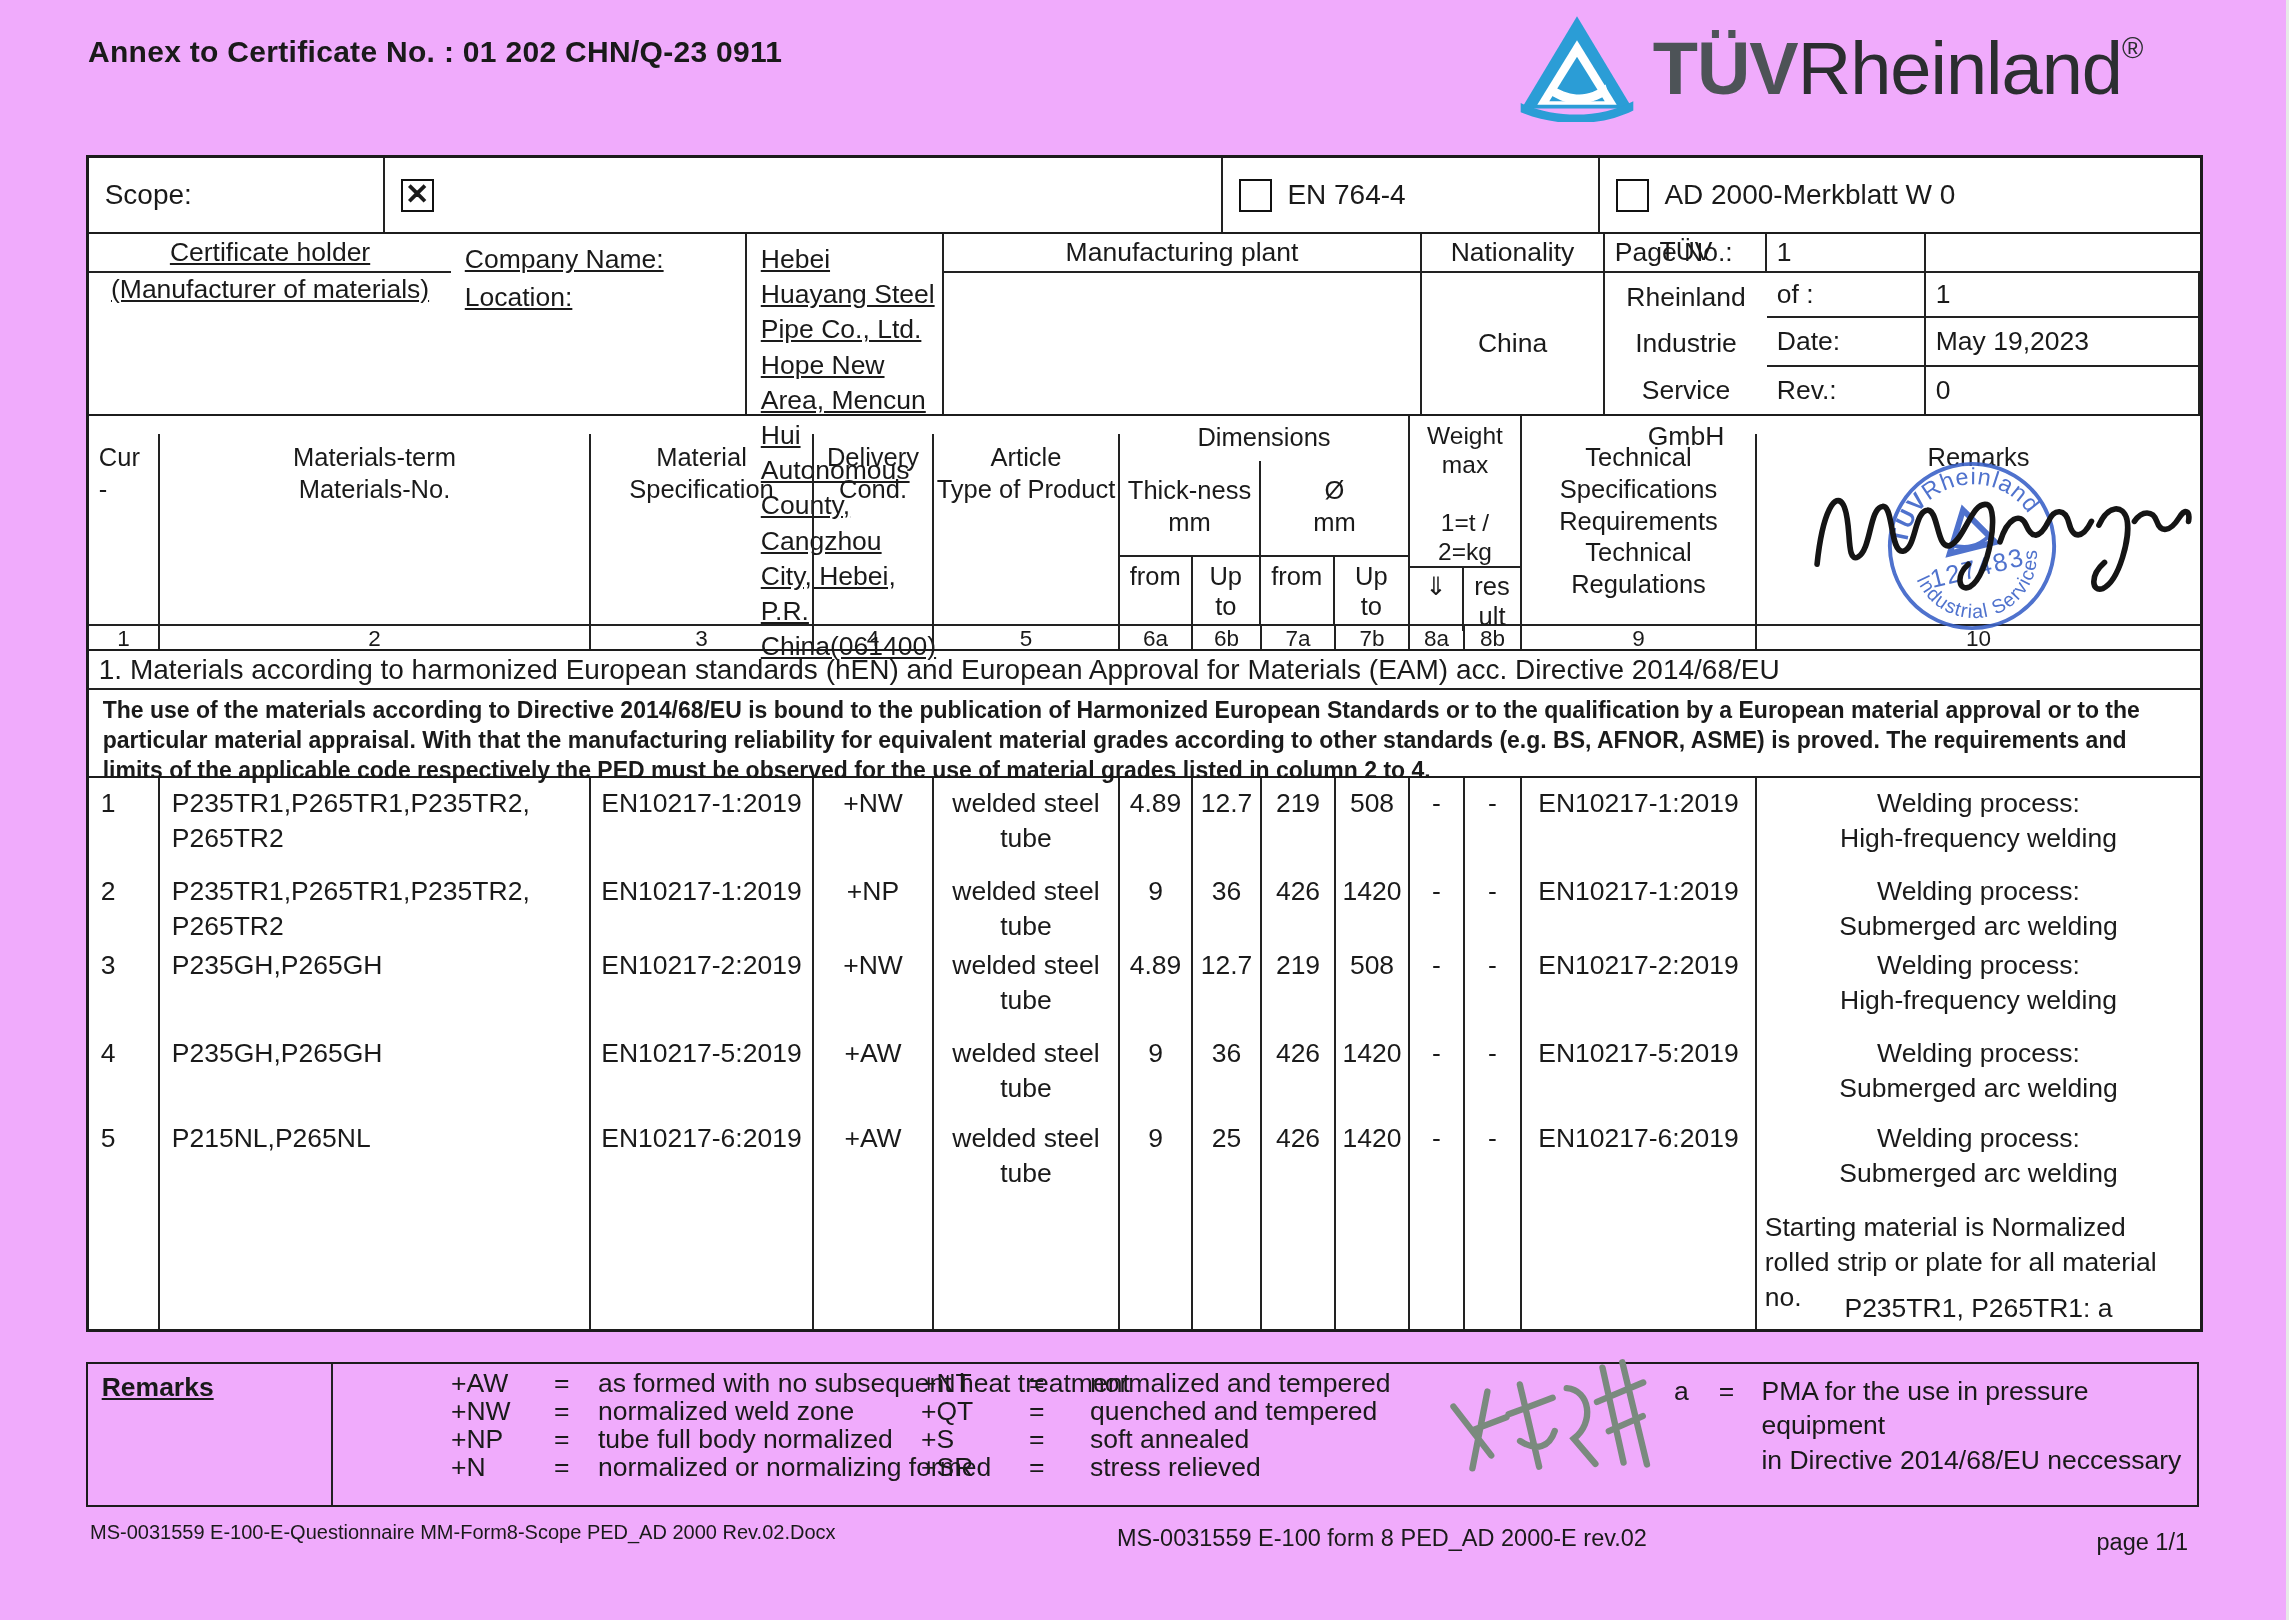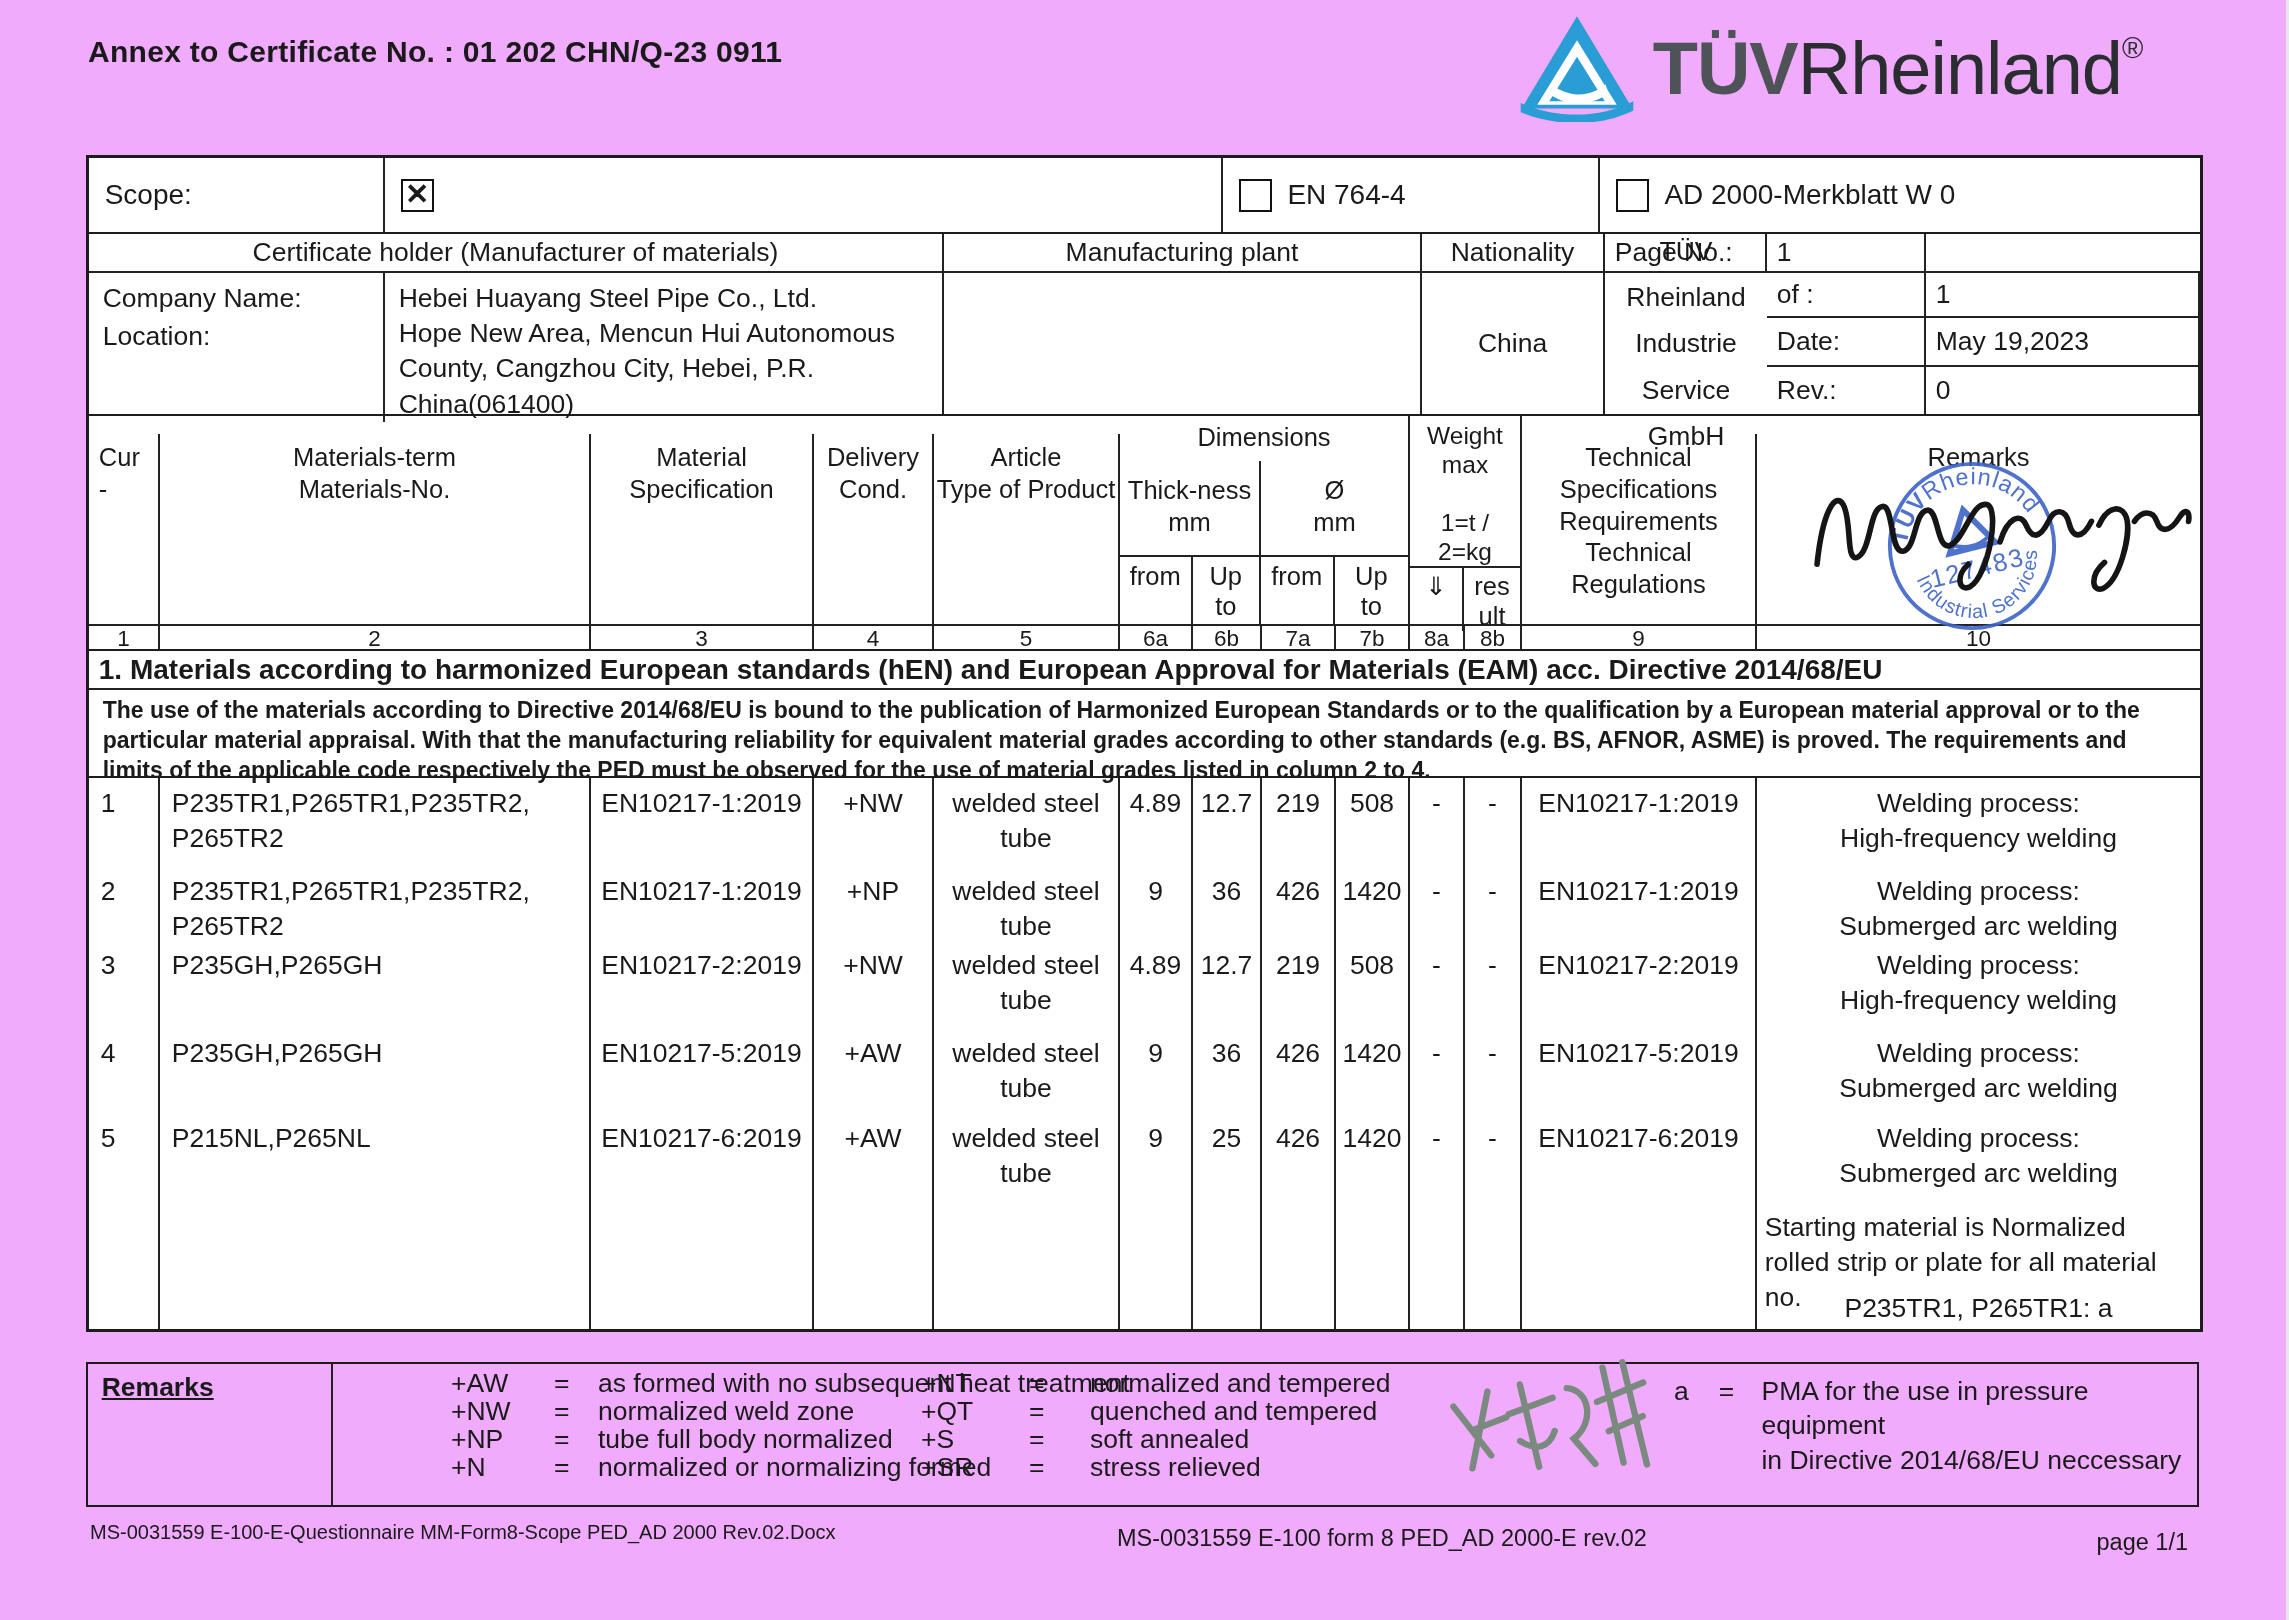--- a/index.html
+++ b/index.html
@@ -33,21 +33,21 @@
   .sc1 { width:296px; border-right:2px solid #222; }
   .sc2 { width:838px; border-right:2px solid #222; }
   .sc3 { width:377px; border-right:2.9px solid #222; }
   .sc4 { flex:1; }
   .checkbox { width:33px; height:33px; border:2.9px solid #111; margin-right:15.7px; position:relative; flex:0 0 auto; }
   .checkbox[data-checked="true"]::after { content:"✕"; position:absolute; left:50%; top:50%; transform:translate(-50%,-52%); font-size:29px; font-weight:bold; }
 
   
   .cert { display:flex; height:182px; border-bottom:2.9px solid #1c1c1c; font-size:26.5px; }
   .cert-head { height:39px; border-bottom:2px solid #222; text-align:center; line-height:37px; }
-  .certL { width:855px; border-right:2px solid #222; display:flex; flex-direction:column; }
+  .certL { width:855px; border-right:2px solid #222; display:flex; flex-direction:row;text-decoration:underline; }
   .certL-body { flex:1; display:flex; }
   .certL-labels { width:296px; border-right:2px solid #222; padding:7.8px 0 0 13.7px; line-height:1.35; }
   .certL-labels div { margin-bottom:2px; }
   .certL-values { flex:1; padding:7.8px 5.9px 0 13.7px; line-height:1.33; }
   .certM { width:478px; border-right:2px solid #222; display:flex; flex-direction:column; }
   .certN { width:183px; border-right:2px solid #222; display:flex; flex-direction:column; }
   .cert-center { flex:1; display:flex; align-items:center; justify-content:center; text-align:center; }
   .certR { flex:1; display:grid; grid-template-columns:162px 159px 1fr; grid-template-rows:39px 45px 49px 1fr; }
   .certR .cell { padding:3.9px 9.8px; display:flex; align-items:center; }
   .certR .lab { border-right:2px solid #222; }
@@ -77,21 +77,21 @@
 
   
   .stamp { position:absolute; left:127px; top:23.5px; width:176px; height:176px; transform:rotate(-14deg); opacity:.9; }
   .sig1 { position:absolute; left:47px; top:25.5px; width:392px; height:147px; }
 
   
   .numrow { display:flex; height:27.4px; border-top:2px solid #222; border-bottom:2.9px solid #1c1c1c; font-size:22.5px; }
   .numrow > div { text-align:center; line-height:25.5px; }
 
   
-  .sect-title { height:39px; line-height:37px; padding-left:9.8px; font-size:28px; font-weight:bold; border-bottom:2px solid #222; }
+  .sect-title { height:39px; line-height:37px; padding-left:9.8px; font-size:28px; font-weight:normal; border-bottom:2px solid #222; }
   .note { padding:5.9px 13.7px 0 13.7px; height:88px; font-size:23px; font-weight:bold; line-height:1.3; border-bottom:2.9px solid #1c1c1c; }
 
   
   .data { display:flex; height:551px; font-size:26.5px; }
   .dcol { position:relative; text-align:center; }
   .de { position:absolute; left:0; right:0; line-height:1.32; }
   .al { text-align:left; padding-left:11.8px; }
   .r1{top:7.8px} .r2{top:96px} .r3{top:170px} .r4{top:258px} .r5{top:343px}
   .fn1{top:432px; text-align:left; padding:0 5.9px 0 7.8px;} .fn2{top:513px;}
 

